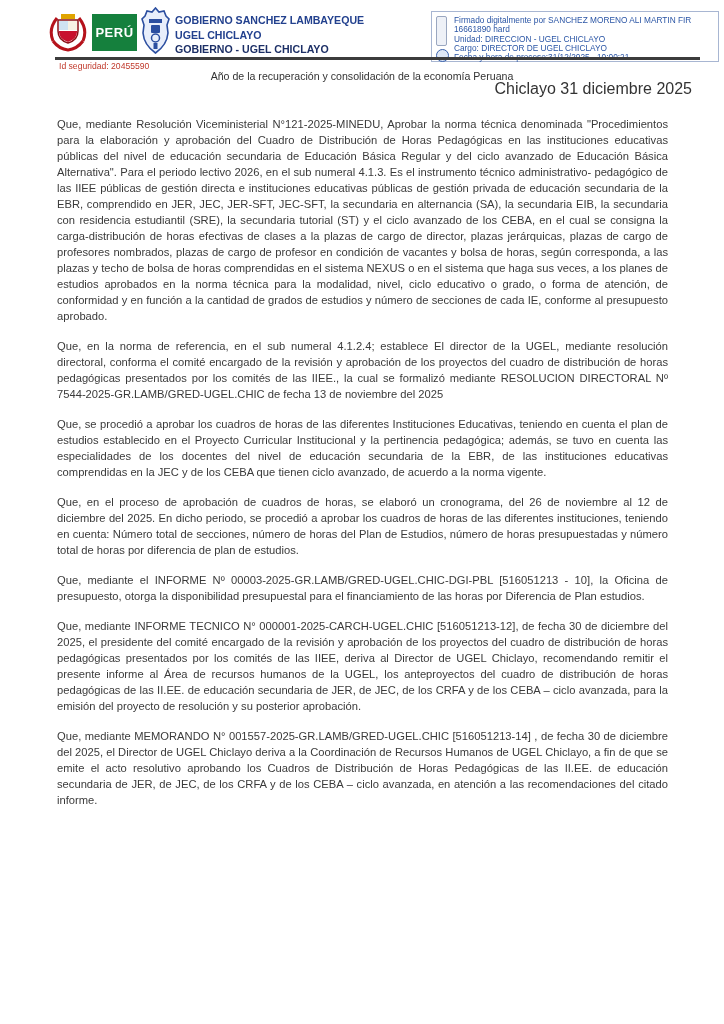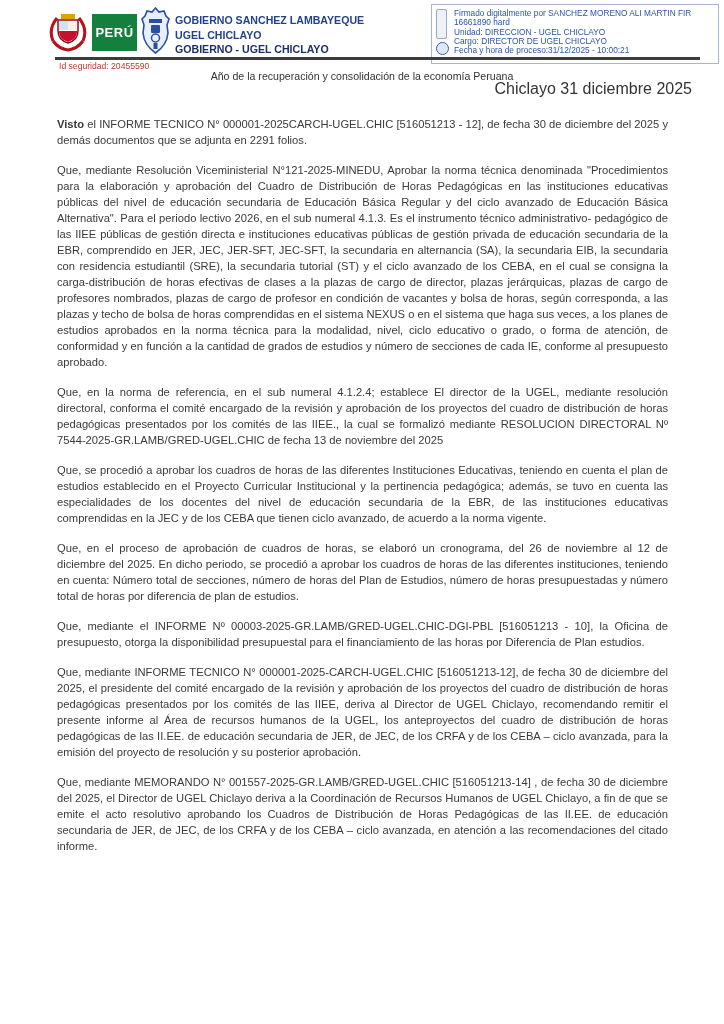--- a/index.html
+++ b/index.html
@@ -11,21 +11,21 @@
   .coat{position:absolute;left:47px;top:9px;width:42px;height:44px;}
   .peru-box{
     position:absolute;left:92px;top:14px;width:45px;height:37px;background:#15803d;
     display:flex;align-items:center;justify-content:center;color:#fff;font-weight:bold;
     font-size:13px;letter-spacing:.5px;
   }
   .emblem{position:absolute;left:140px;top:7px;width:31px;height:48px;}
   .inst{position:absolute;left:175px;top:13px;color:#23418e;font-weight:bold;font-size:10.6px;line-height:14.6px;}
   .inst .l3{color:#1c2f66;}
   .sig-box{
-    position:absolute;left:431px;top:4px;width:288px;height:60px;
+    position:absolute;left:431px;top:11px;width:288px;height:51px;
     border:1px solid #a8b6d2;box-sizing:border-box;padding:4px 4px 11px 22px;
     color:#2a55a5;font-size:8.3px;line-height:9.3px;
   }
   .sig-line{white-space:nowrap;overflow:hidden;}
   .stamp{position:absolute;left:4px;top:4px;width:14px;height:42px;}
   .stamp .bar{width:9px;height:28px;border:1px solid #9aa7c0;border-radius:2px;background:#eef1f7;}
   .stamp .seal{width:11px;height:11px;border:1.5px solid #3a62ad;border-radius:50%;margin-top:3px;background:#dfe8f6;}
   .hrule{position:absolute;left:55px;top:57px;width:645px;height:2.5px;background:#3c3c3c;}
   .sec-id{position:absolute;left:59px;top:61px;color:#c0392b;font-size:8.6px;}
   .motto{position:absolute;left:0;top:70px;width:724px;text-align:center;font-size:10.6px;color:#333;}
@@ -94,23 +94,20 @@
   <div class="hrule"></div>
 
   <div class="sec-id">Id seguridad: 20455590</div>
 
   <div class="motto">Año de la recuperación y consolidación de la economía Peruana</div>
 
   <div class="place-date">Chiclayo 31 diciembre 2025</div>
 
 
   <div class="body">
-    <p>
-      <span class="visto-lead">Visto</span><span> el INFORME TECNICO N° 000001-2025CARCH-UGEL.CHIC [516051213 - 12], de fecha 30 de diciembre del 2025 y demás documentos que se adjunta en 2291 folios.</span>
-    </p>
 
 
     <p>Que, mediante Resolución Viceministerial N°121-2025-MINEDU, Aprobar la norma técnica denominada "Procedimientos para la elaboración y aprobación del Cuadro de Distribución de Horas Pedagógicas en las instituciones educativas públicas del nivel de educación secundaria de Educación Básica Regular y del ciclo avanzado de Educación Básica Alternativa". Para el periodo lectivo 2026, en el sub numeral 4.1.3. Es el instrumento técnico administrativo- pedagógico de las IIEE públicas de gestión directa e instituciones educativas públicas de gestión privada de educación secundaria de la EBR, comprendido en JER, JEC, JER-SFT, JEC-SFT, la secundaria en alternancia (SA), la secundaria EIB, la secundaria con residencia estudiantil (SRE), la secundaria tutorial (ST) y el ciclo avanzado de los CEBA, en el cual se consigna la carga-distribución de horas efectivas de clases a la plazas de cargo de director, plazas jerárquicas, plazas de cargo de profesores nombrados, plazas de cargo de profesor en condición de vacantes y bolsa de horas, según corresponda, a las plazas y techo de bolsa de horas comprendidas en el sistema NEXUS o en el sistema que haga sus veces, a los planes de estudios aprobados en la norma técnica para la modalidad, nivel, ciclo educativo o grado, o forma de atención, de conformidad y en función a la cantidad de grados de estudios y número de secciones de cada IE, conforme al presupuesto aprobado.</p>
     <p>Que, en la norma de referencia, en el sub numeral 4.1.2.4; establece El director de la UGEL, mediante resolución directoral, conforma el comité encargado de la revisión y aprobación de los proyectos del cuadro de distribución de horas pedagógicas presentados por los comités de las IIEE., la cual se formalizó mediante RESOLUCION DIRECTORAL Nº 7544-2025-GR.LAMB/GRED-UGEL.CHIC de fecha 13 de noviembre del 2025</p>
     <p>Que, se procedió a aprobar los cuadros de horas de las diferentes Instituciones Educativas, teniendo en cuenta el plan de estudios establecido en el Proyecto Curricular Institucional y la pertinencia pedagógica; además, se tuvo en cuenta las especialidades de los docentes del nivel de educación secundaria de la EBR, de las instituciones educativas comprendidas en la JEC y de los CEBA que tienen ciclo avanzado, de acuerdo a la norma vigente.</p>
     <p>Que, en el proceso de aprobación de cuadros de horas, se elaboró un cronograma, del 26 de noviembre al 12 de diciembre del 2025. En dicho periodo, se procedió a aprobar los cuadros de horas de las diferentes instituciones, teniendo en cuenta: Número total de secciones, número de horas del Plan de Estudios, número de horas presupuestadas y número total de horas por diferencia de plan de estudios.</p>
     <p>Que, mediante el INFORME Nº 00003-2025-GR.LAMB/GRED-UGEL.CHIC-DGI-PBL [516051213 - 10], la Oficina de presupuesto, otorga la disponibilidad presupuestal para el financiamiento de las horas por Diferencia de Plan estudios.</p>
     <p>Que, mediante INFORME TECNICO N° 000001-2025-CARCH-UGEL.CHIC [516051213-12], de fecha 30 de diciembre del 2025, el presidente del comité encargado de la revisión y aprobación de los proyectos del cuadro de distribución de horas pedagógicas presentados por los comités de las IIEE, deriva al Director de UGEL Chiclayo, recomendando remitir el presente informe al Área de recursos humanos de la UGEL, los anteproyectos del cuadro de distribución de horas pedagógicas de las II.EE. de educación secundaria de JER, de JEC, de los CRFA y de los CEBA – ciclo avanzada, para la emisión del proyecto de resolución y su posterior aprobación.</p>
     <p>Que, mediante MEMORANDO N° 001557-2025-GR.LAMB/GRED-UGEL.CHIC [516051213-14] , de fecha 30 de diciembre del 2025, el Director de UGEL Chiclayo deriva a la Coordinación de Recursos Humanos de UGEL Chiclayo, a fin de que se emite el acto resolutivo aprobando los Cuadros de Distribución de Horas Pedagógicas de las II.EE. de educación secundaria de JER, de JEC, de los CRFA y de los CEBA – ciclo avanzada, en atención a las recomendaciones del citado informe.</p>
   </div>

